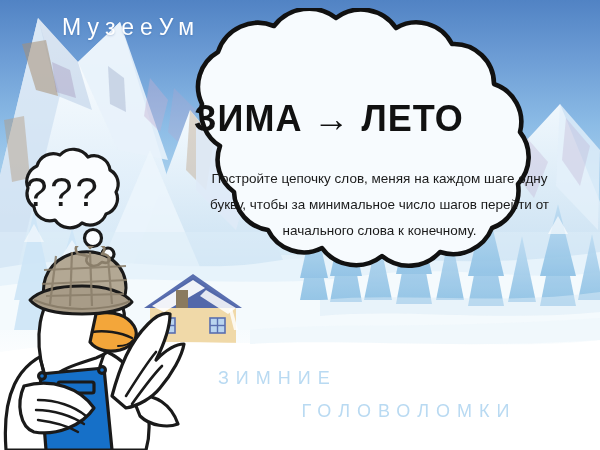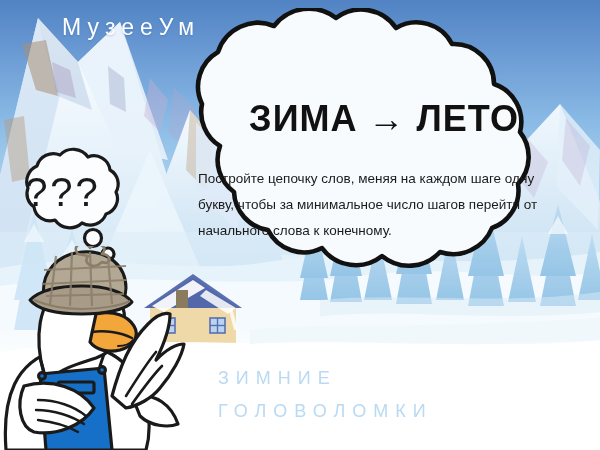--- a/index.html
+++ b/index.html
@@ -56,21 +56,21 @@
     left: 218px;
     top: 362px;
     width: 382px;
     color: #b9daf2;
     font-size: 18px;
     line-height: 33px;
     letter-spacing: 7px;
     font-weight: 400;
     white-space: nowrap;
   }
-  .bottom-head .l2 { display: block; }
+  .bottom-head .l2 { display: block; text-align: center; }
 
   
   .bubble-wrap {
     position: absolute;
     left: 150px;
     top: 8px;
     width: 450px;
     height: 330px;
   }
   .bubble-svg { position: absolute; left: 0; top: 0; width: 450px; height: 330px; }
@@ -79,29 +79,28 @@
     left: 40px;
     top: 90px;
     width: 375px;
     text-align: left;
   }
   .bubble-title {
     font-size: 36px;
     font-weight: bold;
     color: #111111;
     letter-spacing: 1px;
-    text-align: center;
     white-space: nowrap;
-    margin: 0 0 26px 13px;
+    margin: 0 0 26px 4px;
   }
   .bubble-body {
     font-size: 13.5px;
     line-height: 26px;
     color: #1b1b1b;
-    text-align: left;
+    text-align: center;
     margin: 4px;
     padding-left: 4px;
   }
 
   
   .think-wrap {
     position: absolute;
     left: 4px;
     top: 134px;
     width: 128px;

